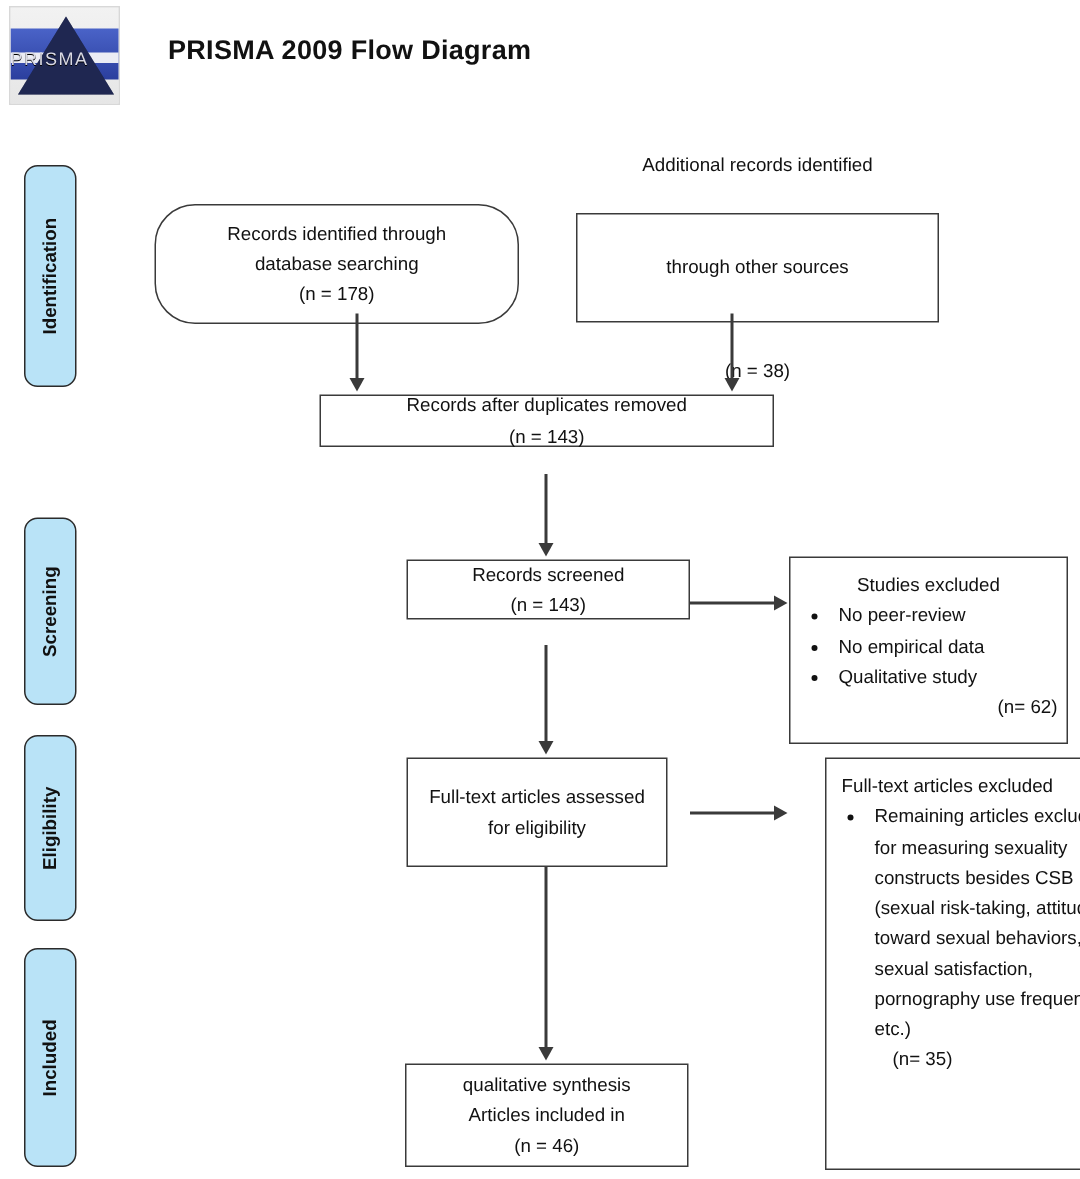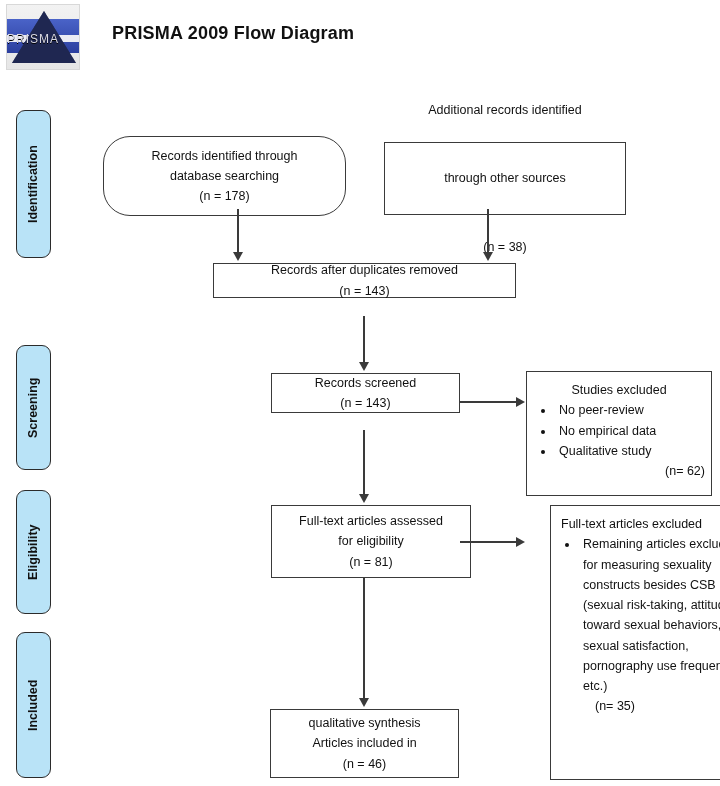--- a/index.html
+++ b/index.html
@@ -112,21 +112,21 @@
     display: flex;
     flex-direction: column;
     justify-content: center;
   }
   .box .ln { display: block; }
 
   #box-db        { left: 103px; top: 136px; width: 243px; height: 80px; border-radius: 27px; }
   #box-other     { left: 384px; top: 142px; width: 242px; height: 73px; gap: 48px; }
   #box-dupes     { left: 213px; top: 263px; width: 303px; height: 35px; }
   #box-screened  { left: 271px; top: 373px; width: 189px; height: 40px; }
-  #box-fulltext  { left: 271px; top: 505px; width: 200px; height: 73px; }
+  #box-fulltext  { left: 271px; top: 505px; width: 174px; height: 73px; }
   #box-included  { left: 270px; top: 709px; width: 189px; height: 69px; }
 
   
   .xbox {
     position: absolute;
     border: 1.4px solid #3a3a3a;
     background: #fff;
     font-size: 12.5px;
     line-height: 1.62;
     color: #111;
@@ -235,21 +235,20 @@
 </div>
 
 <div class="box" id="box-screened">
   <span class="ln">Records screened</span>
   <span class="ln">(n =   143)</span>
 </div>
 
 <div class="box" id="box-fulltext">
   <span class="ln">Full-text articles assessed</span>
   <span class="ln">for eligibility</span>
-  <span class="ln">(n =   81)</span>
 </div>
 
 <div class="box" id="box-included">
   <span class="ln">qualitative synthesis</span>
   <span class="ln">Articles included in</span>
   <span class="ln">(n =   46)</span>
 </div>
 
 <div class="xbox" id="box-studies-excluded">
   <span class="xhead">Studies excluded</span>

